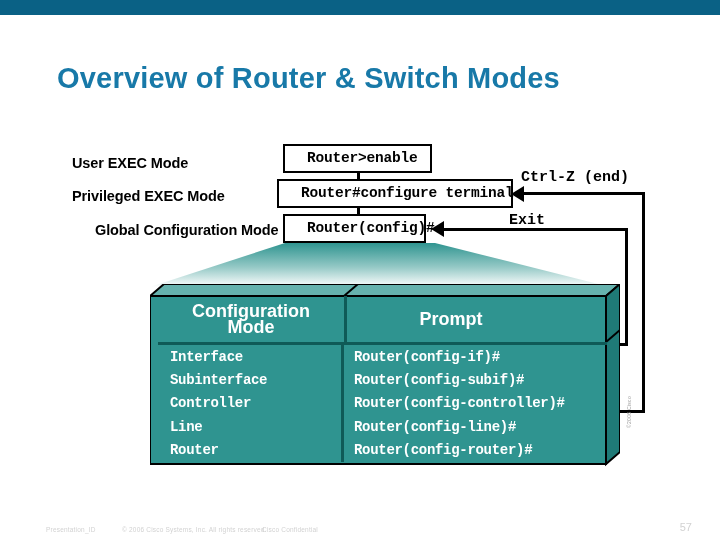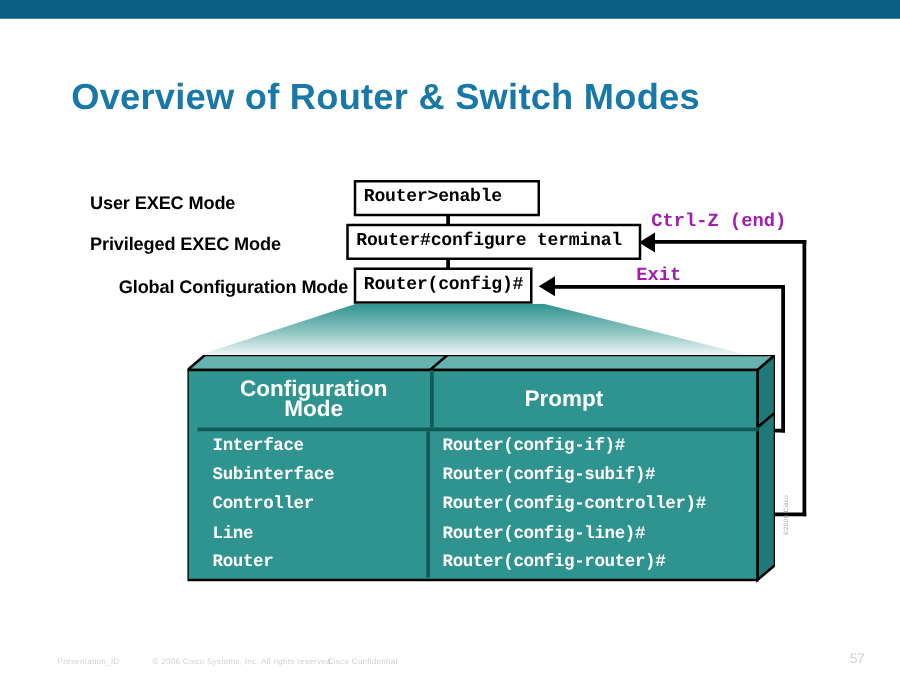--- a/index.html
+++ b/index.html
@@ -54,21 +54,21 @@
     position: absolute;
     box-sizing: border-box;
     background: #ffffff;
     border: 2px solid #000000;
     font-family: "Liberation Mono", monospace;
     font-size: 14.5px;
     font-weight: bold;
     color: #000000;
     line-height: 25px;
     height: 29px;
-    padding-left: 6px;
+    padding-left: 22px;
     white-space: nowrap;
     letter-spacing: -0.2px;
   }
   #cmd-box-0 { left: 283px; top: 144px; width: 149px; }
   #cmd-box-1 { left: 277px; top: 179px; width: 236px; }
   #cmd-box-2 { left: 283px; top: 214px; width: 143px; }
 
   
   .connector {
     position: absolute;
@@ -112,21 +112,21 @@
     border-right: 13px solid #000000;
   }
   #ctrlz-arrow-head { left: 511px; top: 186px; }
   #exit-arrow-head  { left: 431px; top: 221px; }
 
   .flow-label {
     position: absolute;
     font-family: "Liberation Mono", monospace;
     font-size: 15px;
     font-weight: bold;
-    color: #a21caf;
+    color: #000000;
     white-space: nowrap;
   }
   #label-ctrlz { left: 521px; top: 169px; }
   #label-exit  { left: 509px; top: 212px; }
 
   
   #funnel {
     position: absolute;
     left: 150px; top: 243px;
     width: 460px; height: 46px;

